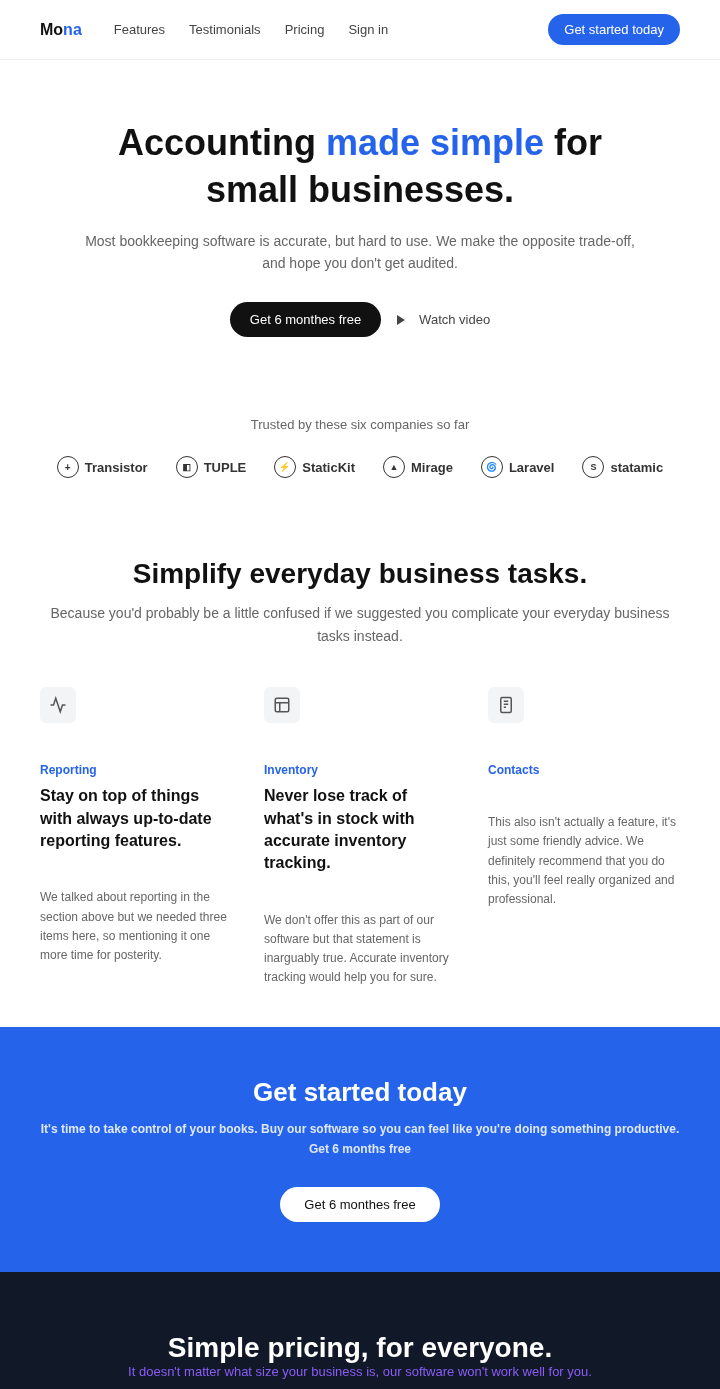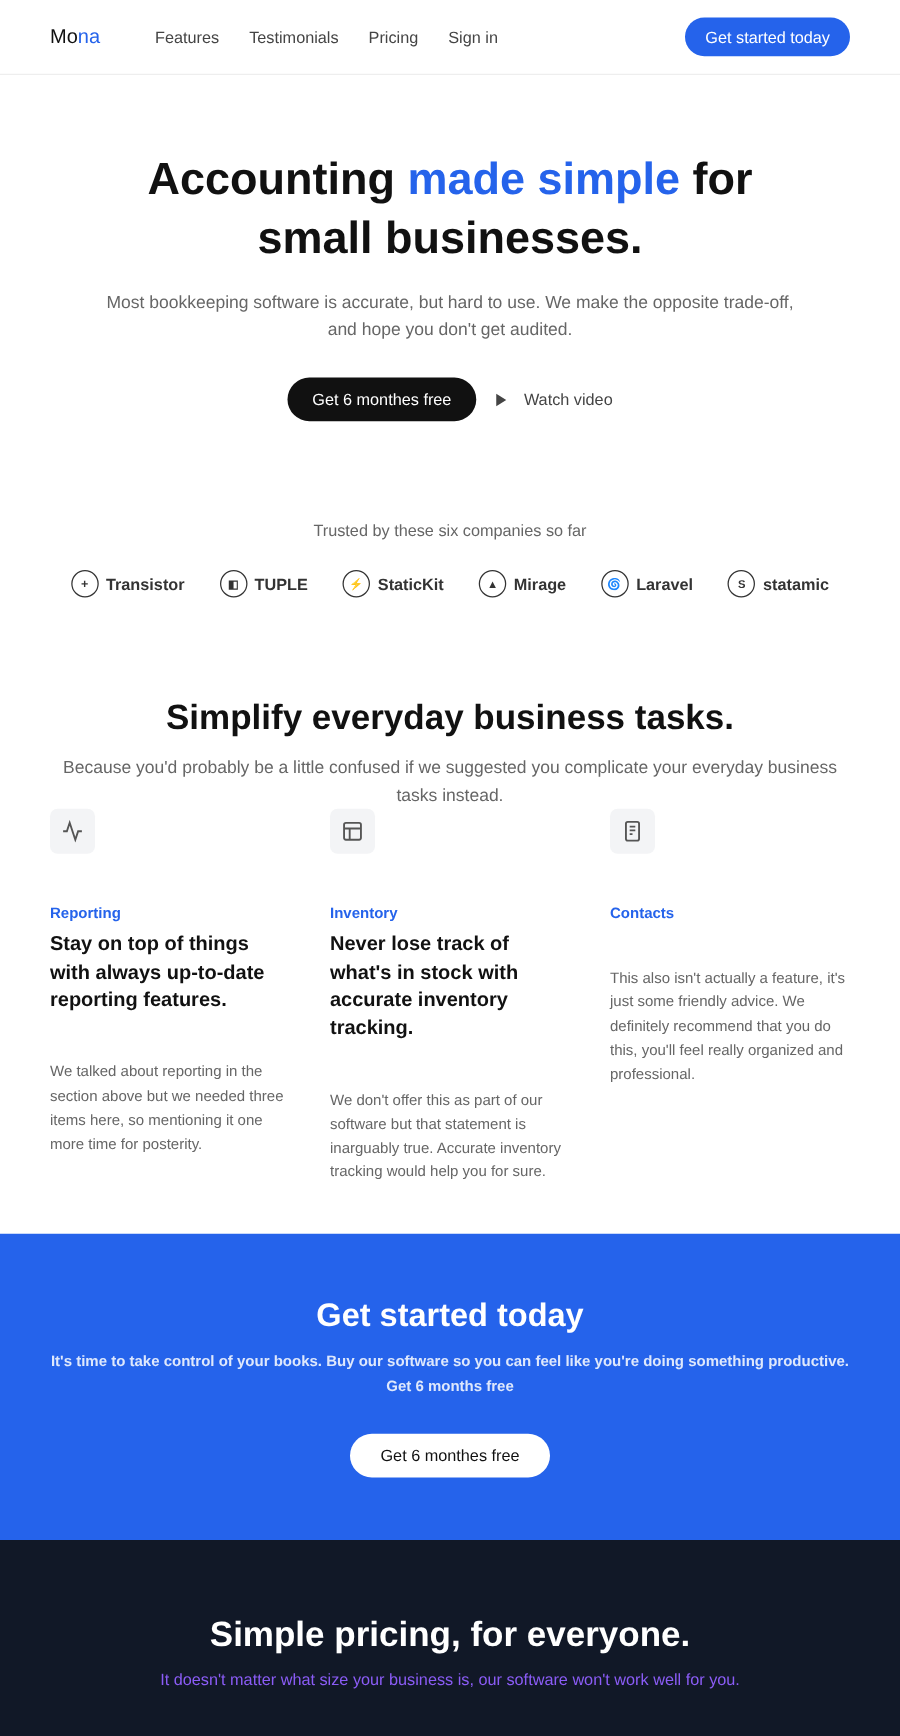--- a/index.html
+++ b/index.html
@@ -1,20 +1,20 @@
 <!DOCTYPE html>
 <html><head>
   <meta charset="utf-8">
   <style>
     * { margin: 0; padding: 0; box-sizing: border-box; }
     body { font-family: -apple-system, BlinkMacSystemFont, 'Segoe UI', sans-serif; font-size: 14px; color: #111; background: #fff; width: 720px; }
 
     
     nav { display: flex; align-items: center; padding: 14px 40px; border-bottom: 1px solid #eee; }
-    .nav-logo { font-weight: 400; font-size: 16px; color: #111; margin-right: 44px; }
+    .nav-logo { font-weight: 700; font-size: 16px; color: #111; margin-right: 32px; }
     .nav-logo span { color: #2563eb; }
     .nav-links { display: flex; gap: 24px; flex: 1; }
     .nav-links a { text-decoration: none; color: #444; font-size: 13px; }
     .nav-cta { background: #2563eb; color: #fff; border: none; padding: 8px 16px; border-radius: 20px; font-size: 13px; cursor: pointer; font-weight: 500; }
 
     
     .hero { text-align: center; padding: 60px 80px 40px; }
     .hero h1 { font-size: 36px; font-weight: 700; line-height: 1.3; margin-bottom: 16px; }
     .hero h1 .blue { color: #2563eb; }
     .hero p { color: #666; font-size: 14px; line-height: 1.6; margin-bottom: 28px; }
@@ -26,38 +26,38 @@
     
     .trusted { text-align: center; padding: 40px 52px 20px; }
     .trusted-label { font-size: 13px; color: #666; margin-bottom: 24px; }
     .logos { display: flex; justify-content: center; align-items: center; gap: 28px; flex-wrap: wrap; }
     .logo-item { display: flex; align-items: center; gap: 6px; font-size: 13px; font-weight: 600; color: #333; }
     .logo-icon { width: 22px; height: 22px; border: 1.5px solid #333; border-radius: 50%; display: flex; align-items: center; justify-content: center; font-size: 10px; font-weight: 700; }
 
     
     .features-section { padding: 60px 40px 40px; text-align: center; }
     .features-section h2 { font-size: 28px; font-weight: 700; margin-bottom: 12px; }
-    .features-section .sub { color: #666; font-size: 14px; line-height: 1.6; }
+    .features-section .sub { color: #666; font-size: 14px; line-height: 1.6; margin-bottom: 40px; }
     .features-grid { display: grid; grid-template-columns: 1fr 1fr 1fr; gap: 32px; text-align: left; }
     .feature-item { }
     .feature-icon { width: 36px; height: 36px; background: #f3f4f6; border-radius: 6px; display: flex; align-items: center; justify-content: center; margin-bottom: 12px; }
     .feature-icon svg { width: 18px; height: 18px; }
     .feature-label { color: #2563eb; font-size: 12px; font-weight: 600; margin-bottom: 8px; margin-top: 40px; }
     .feature-title { font-size: 16px; font-weight: 700; line-height: 1.4; margin-bottom: 10px; }
     .feature-desc { font-size: 12px; color: #666; line-height: 1.6; margin-top: 36px; }
 
     
     .cta-band { background: #2563eb; padding: 50px 40px; text-align: center; }
     .cta-band h2 { color: #fff; font-size: 26px; font-weight: 700; margin-bottom: 12px; }
     .cta-band p { color: rgba(255,255,255,0.85); font-size: 12px; margin-bottom: 28px; line-height: 1.6; font-weight: bold; }
     .btn-white { background: #fff; color: #111; border: none; padding: 10px 24px; border-radius: 20px; font-size: 13px; cursor: pointer; font-weight: 500; }
 
     
     .pricing-section { background: #111827; padding: 60px 40px; text-align: center; }
-    .pricing-section h2 { color: #fff; font-size: 28px; font-weight: 700; margin-bottom: 12px; }
+    .pricing-section h2 { color: #fff; font-size: 28px; font-weight: 700; }
     .pricing-section .sub { color: #8b5cf6; font-size: 13px; margin-bottom: 60px; }
   </style>
 </head>
 <body>
 
 <nav>
   <div class="nav-logo">Mo<span>na</span></div>
   <div class="nav-links">
     <a>Features</a>
     <a>Testimonials</a>

